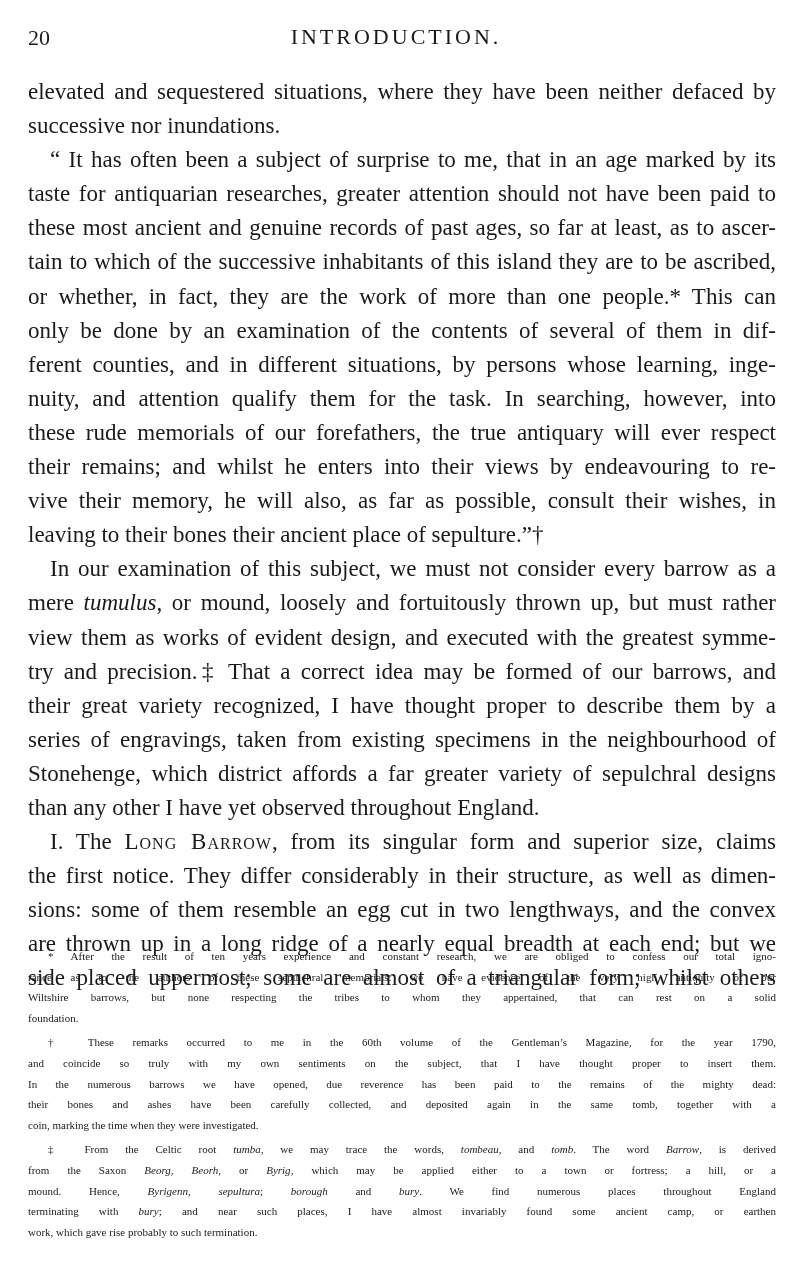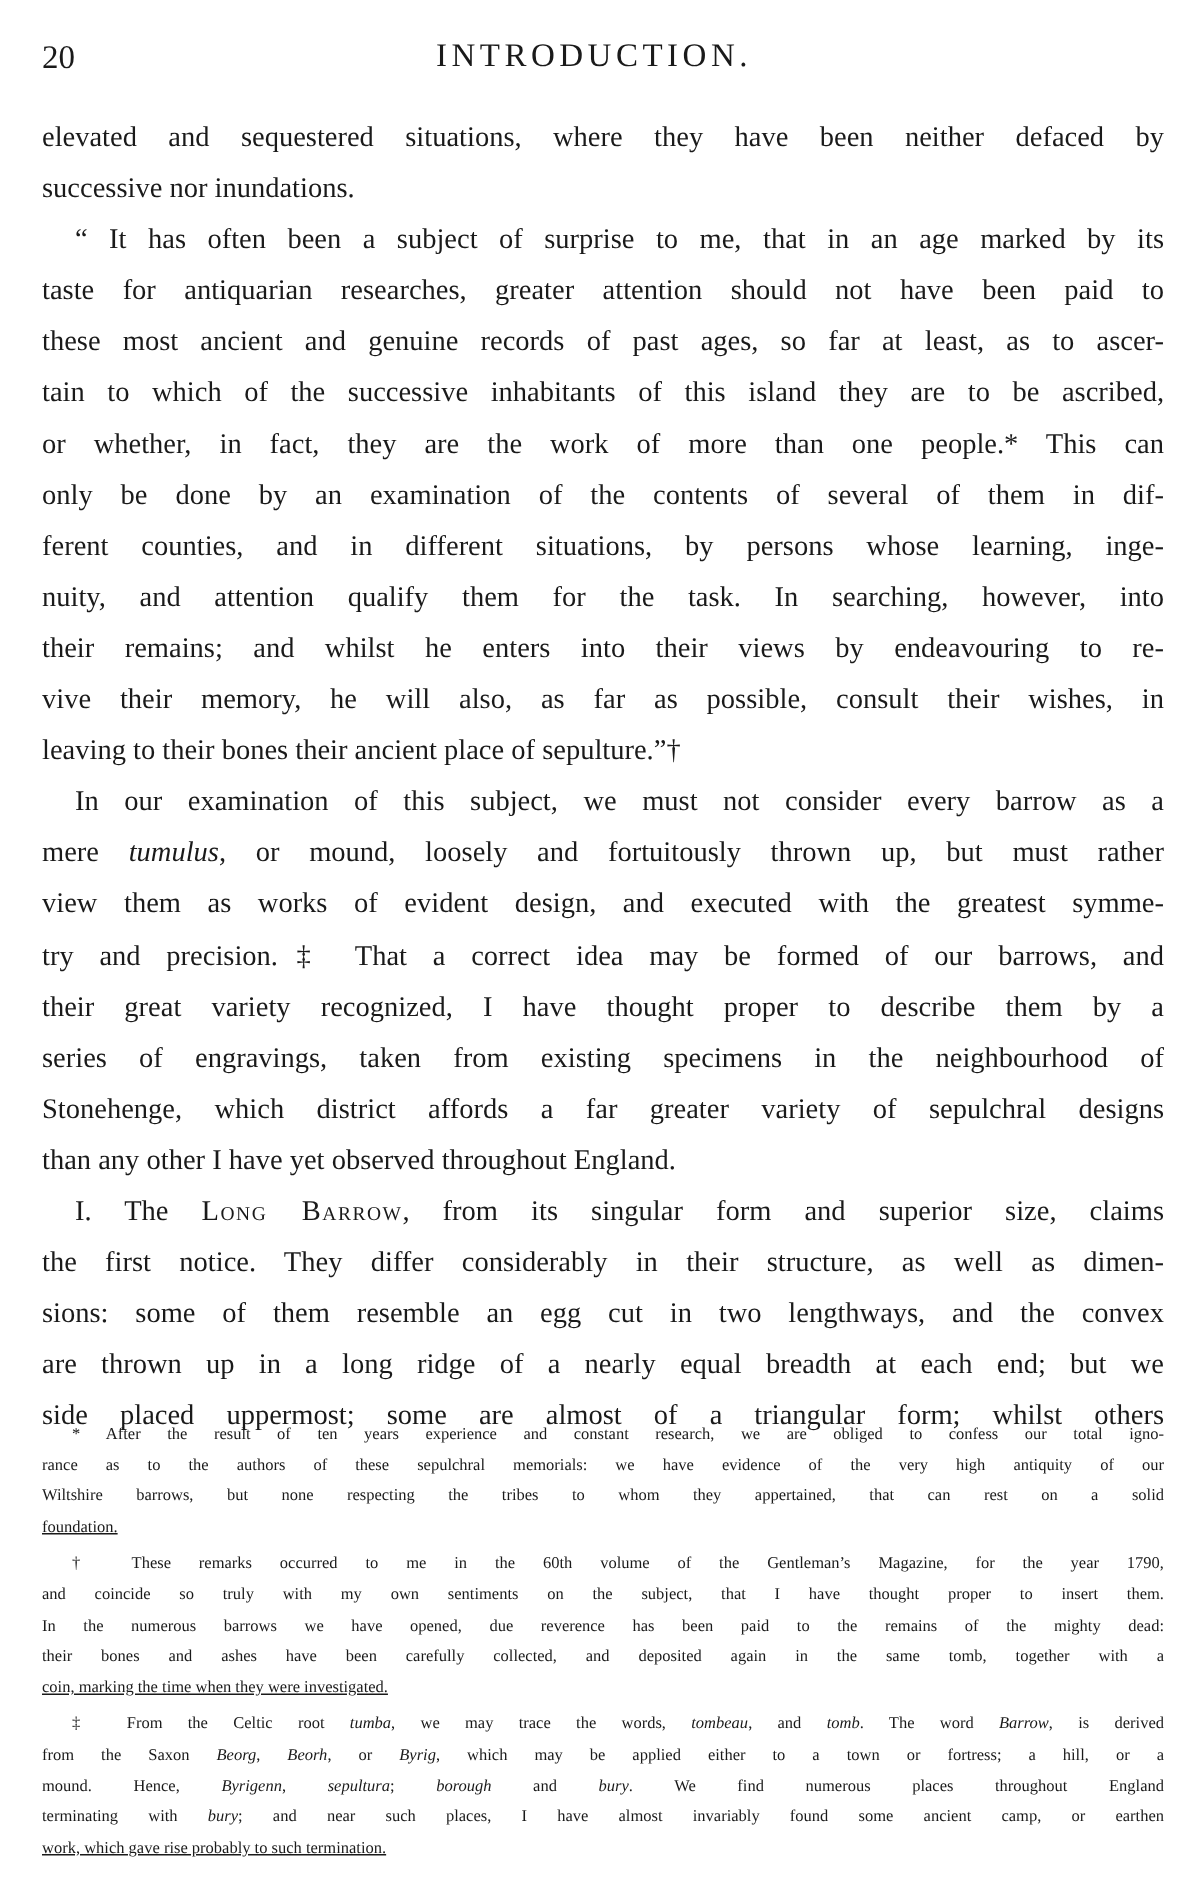--- a/index.html
+++ b/index.html
@@ -3,29 +3,29 @@
 <meta charset="utf-8">
 <style>
   html, body { margin: 0; padding: 0; background: #ffffff; }
   body { width: 800px; height: 1261px; position: relative; overflow: hidden;
          font-family: "Liberation Serif", "DejaVu Serif", serif; color: #1a1a1a; }
   .page { position: absolute; left: 0; top: 0; width: 800px; height: 1261px; margin-top: 17px; }
   .folio { position: absolute; left: 28px; top: 8px; font-size: 22px; letter-spacing: 0px; }
   .running-head { position: absolute; left: 0; width: 792px; top: 7px; text-align: center;
                   font-size: 22px; letter-spacing: 3px; }
   .body-text { position: absolute; left: 28px; width: 748px; top: 58px; }
-  .line { display: block; height: 34.1px; line-height: 34.1px; font-size: 19px;
+  .line { display: block; height: 34.1px; line-height: 34.1px; font-size: 23px;
           text-align: justify; text-align-last: justify; white-space: nowrap; overflow: visible; }
   .line.last { text-align-last: left; }
   .line.indent { padding-left: 22px; }
   .sc { font-variant: small-caps; letter-spacing: 1px; }
   .fn-block { position: absolute; left: 28px; width: 748px; top: 929px; }
   .fn-line { display: block; height: 20.6px; line-height: 20.6px; font-size: 11px;
              text-align: justify; text-align-last: justify; white-space: nowrap; }
-  .fn-line.last { text-align-last: left; text-decoration: underline; }
+  .fn-line.last { text-align-last: left; }
   .fn-line.indent { padding-left: 20px; }
   .fn-gap { height: 4px; }
   i { font-style: italic; }
 </style>
 </head>
 <body>
 
 <div class="page">
   <div class="folio">20</div>
   <div class="running-head">INTRODUCTION.</div>
@@ -34,20 +34,21 @@
       <span class="line">elevated and sequestered situations, where they have been neither defaced by</span>
       <span class="line last">successive nor inundations.</span>
       <span class="line indent">“ It has often been a subject of surprise to me, that in an age marked by its</span>
       <span class="line">taste for antiquarian researches, greater attention should not have been paid to</span>
       <span class="line">these most ancient and genuine records of past ages, so far at least, as to ascer-</span>
       <span class="line">tain to which of the successive inhabitants of this island they are to be ascribed,</span>
       <span class="line">or whether, in fact, they are the work of more than one people.* This can</span>
       <span class="line">only be done by an examination of the contents of several of them in dif-</span>
       <span class="line">ferent counties, and in different situations, by persons whose learning, inge-</span>
       <span class="line">nuity, and attention qualify them for the task. In searching, however, into</span>
+      <span class="line">these rude memorials of our forefathers, the true antiquary will ever respect</span>
       <span class="line">their remains; and whilst he enters into their views by endeavouring to re-</span>
       <span class="line">vive their memory, he will also, as far as possible, consult their wishes, in</span>
       <span class="line last">leaving to their bones their ancient place of sepulture.”†</span>
       <span class="line indent">In our examination of this subject, we must not consider every barrow as a</span>
       <span class="line">mere <i>tumulus</i>, or mound, loosely and fortuitously thrown up, but must rather</span>
       <span class="line">view them as works of evident design, and executed with the greatest symme-</span>
       <span class="line">try and precision.‡ That a correct idea may be formed of our barrows, and</span>
       <span class="line">their great variety recognized, I have thought proper to describe them by a</span>
       <span class="line">series of engravings, taken from existing specimens in the neighbourhood of</span>
       <span class="line">Stonehenge, which district affords a far greater variety of sepulchral designs</span>

